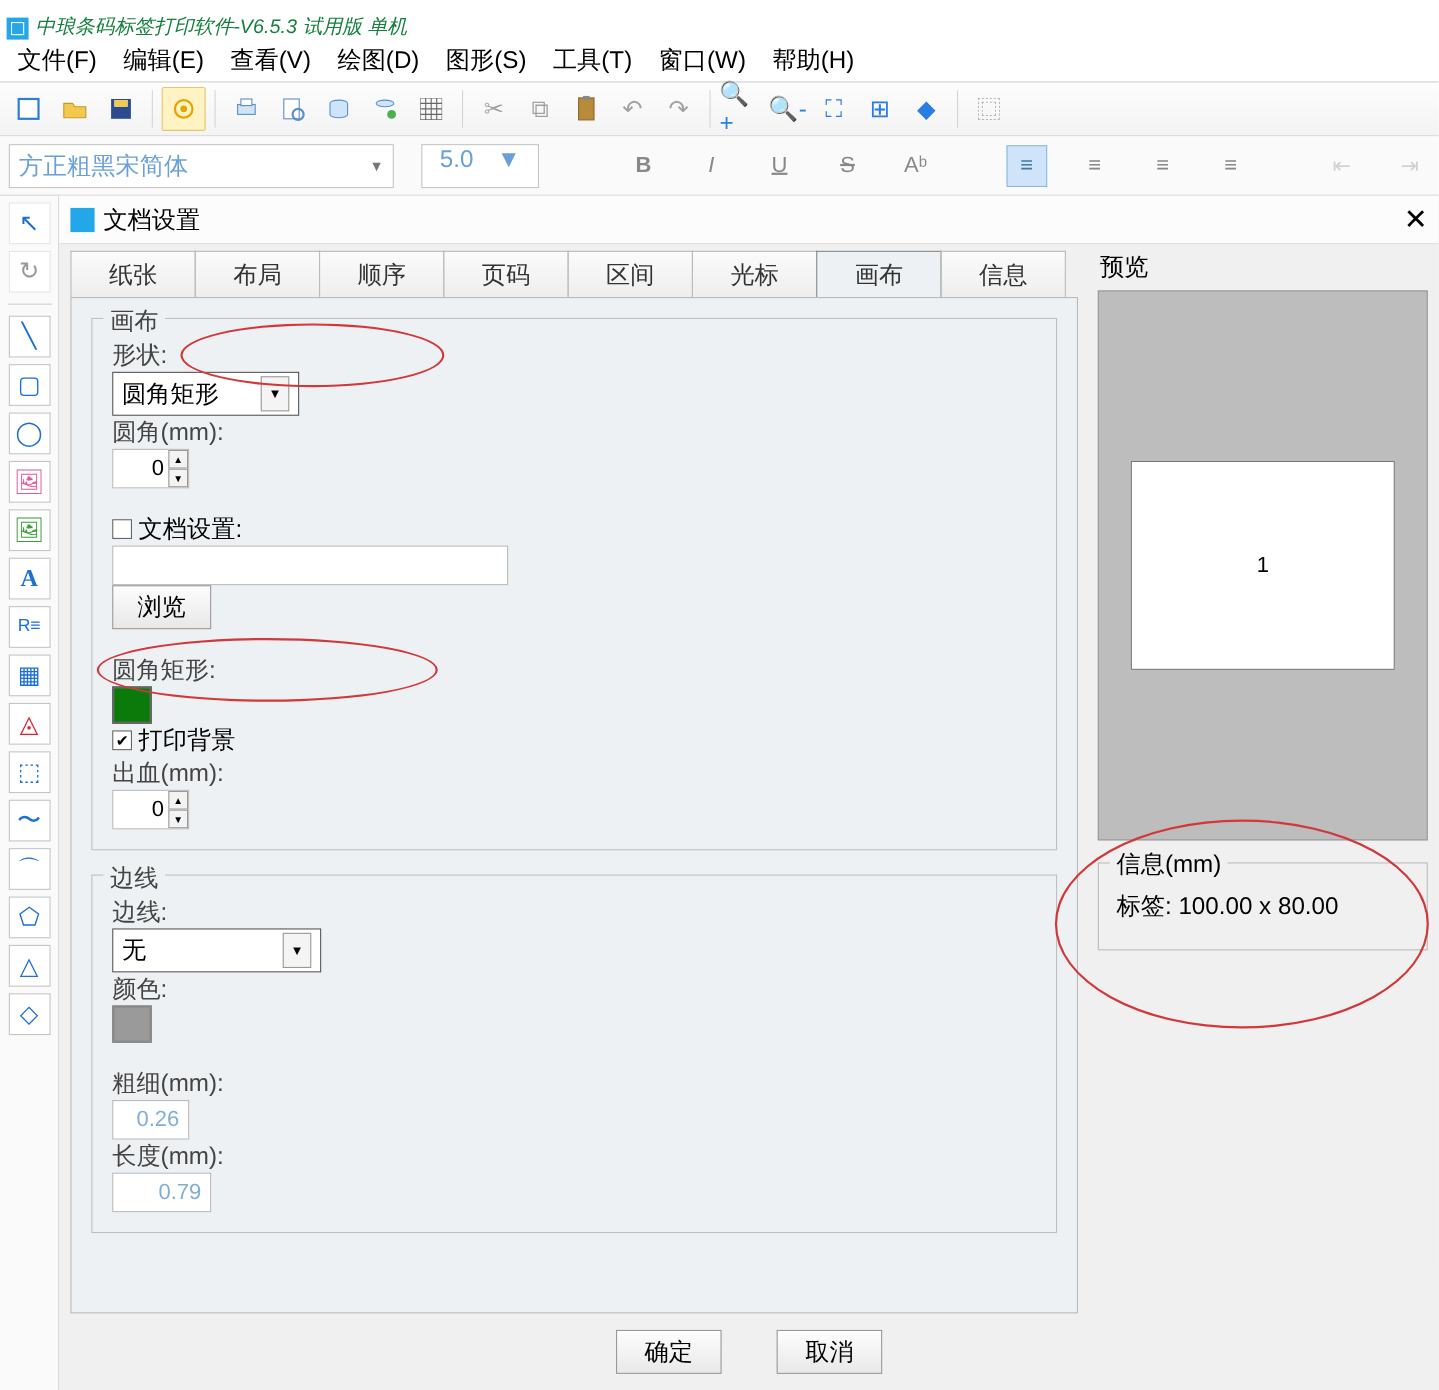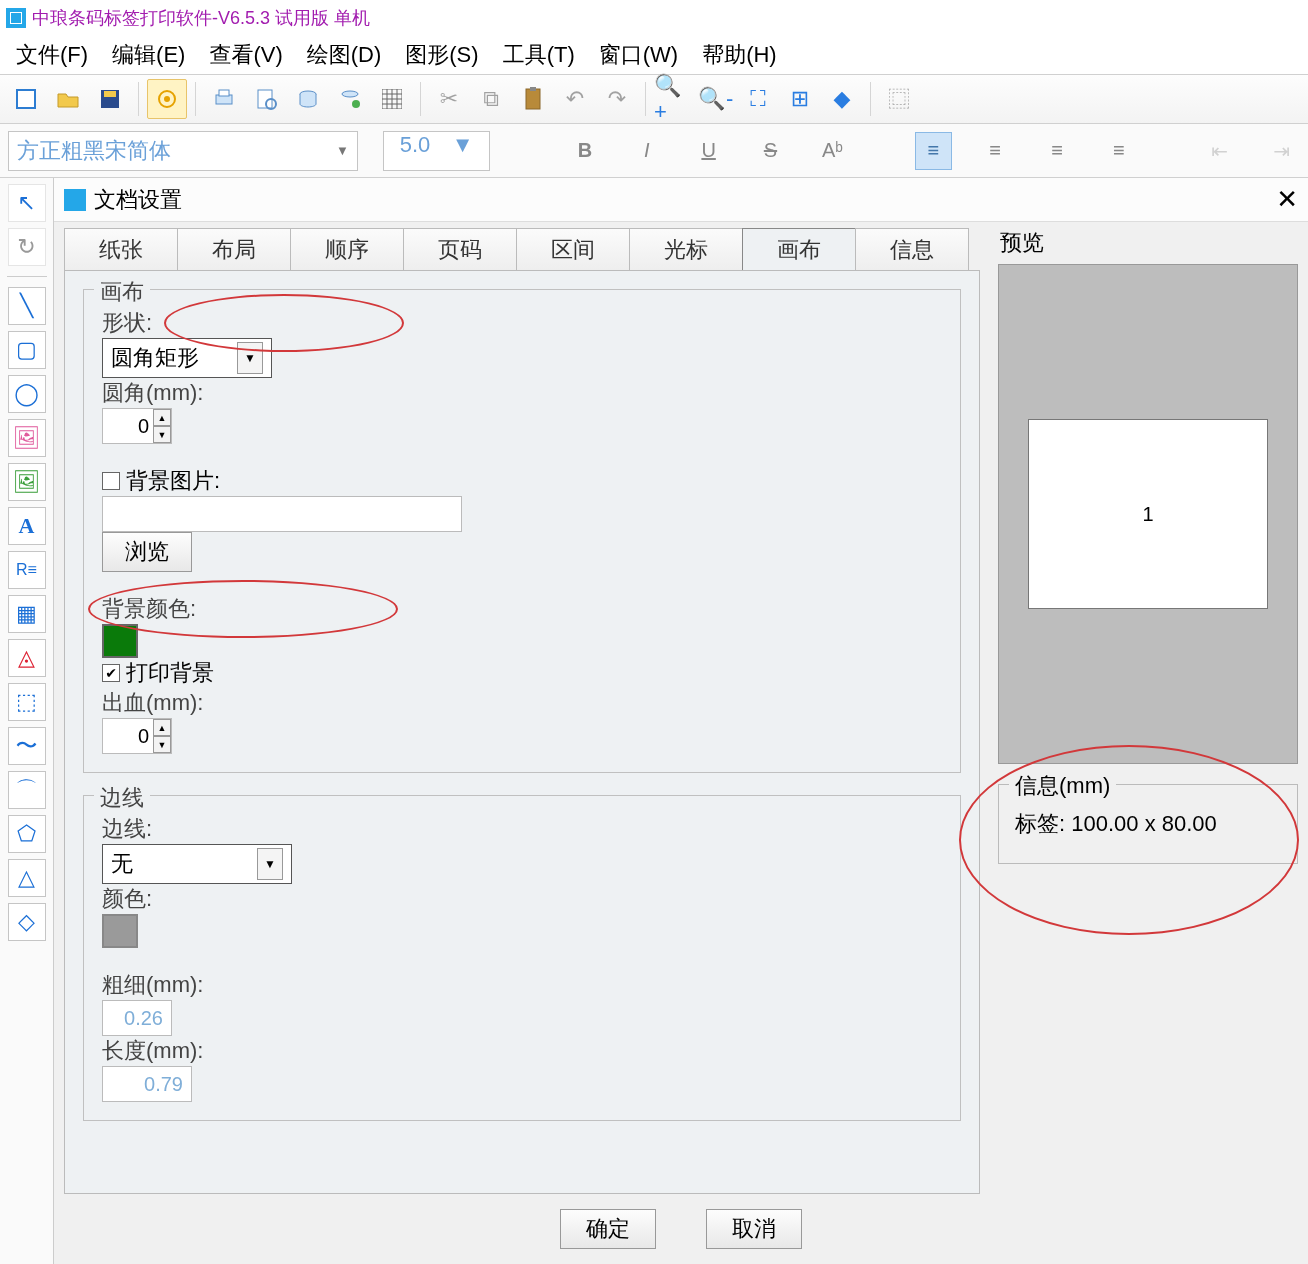--- a/index.html
+++ b/index.html
@@ -1,19 +1,19 @@
 <!DOCTYPE html>
 <html><head>
 <meta charset="utf-8">
 <style>
   * { box-sizing: border-box; font-family: "Microsoft YaHei", Arial, sans-serif; }
   body { margin:0; background:#fff; width:1308px; height:1264px; overflow:hidden; }
 
   
-  .titlebar { height:36px; display:flex; align-items:center; padding-left:6px; font-size:18px; color:#a21caf; background:#fff; }
+  .titlebar { height:36px; display:flex; align-items:flex-end; padding-left:6px; font-size:18px; color:#15803d; background:#fff;font-style:italic; }
   .titlebar .app-icon { width:20px; height:20px; background:#24a7e8; margin-right:6px; position:relative; }
   .titlebar .app-icon:after{content:"";position:absolute;inset:4px;border:1px solid #fff;}
 
   
   .menubar { height:38px; display:flex; align-items:center; gap:12px; padding-left:10px; font-size:22px; }
   .menubar .menu-item { padding:2px 6px; color:#000; cursor:default;}
 
   
   .toolbar { height:50px; border-top:1px solid #d0d0d0; border-bottom:1px solid #d0d0d0; display:flex; align-items:center; padding:0 6px; gap:2px; background:linear-gradient(#fdfdfd,#f3f3f3); }
   .tbtn { width:40px;height:40px;display:flex;align-items:center;justify-content:center;font-size:22px;cursor:pointer;border-radius:2px;}
@@ -276,29 +276,29 @@
                       <span>▲</span>
                       <span>▼</span>
                     </div>
                 </div>
                 <span class="ellipse" style="left:62px;top:-14px;width:240px;height:58px"></span>
               </div>
 
               <div class="row">
                 <label class="chk">
                   <span class="box"></span>
-                  <span>背景图片:</span>
+                  <span>文档设置:</span>
                 </label>
                 <input class="txt" style="width: 360px; text-align: left;" value="">
                 <span style="width:18px"></span>
                 <span class="btn">浏览</span>
               </div>
 
               <div class="row" style="position:relative;">
-                <span class="label">背景颜色:</span>
+                <span class="label">圆角矩形:</span>
                 <span class="swatch" style="background:#0a7a0a"></span>
                 <span style="width:18px"></span>
                 <label class="chk">
                   <span class="box">✔</span>
                   <span>打印背景</span>
                 </label>
                 <span style="width:18px"></span>
                 <span class="label">出血(mm):</span>
                 <div class="spin">
                   <input value="0" style="">

